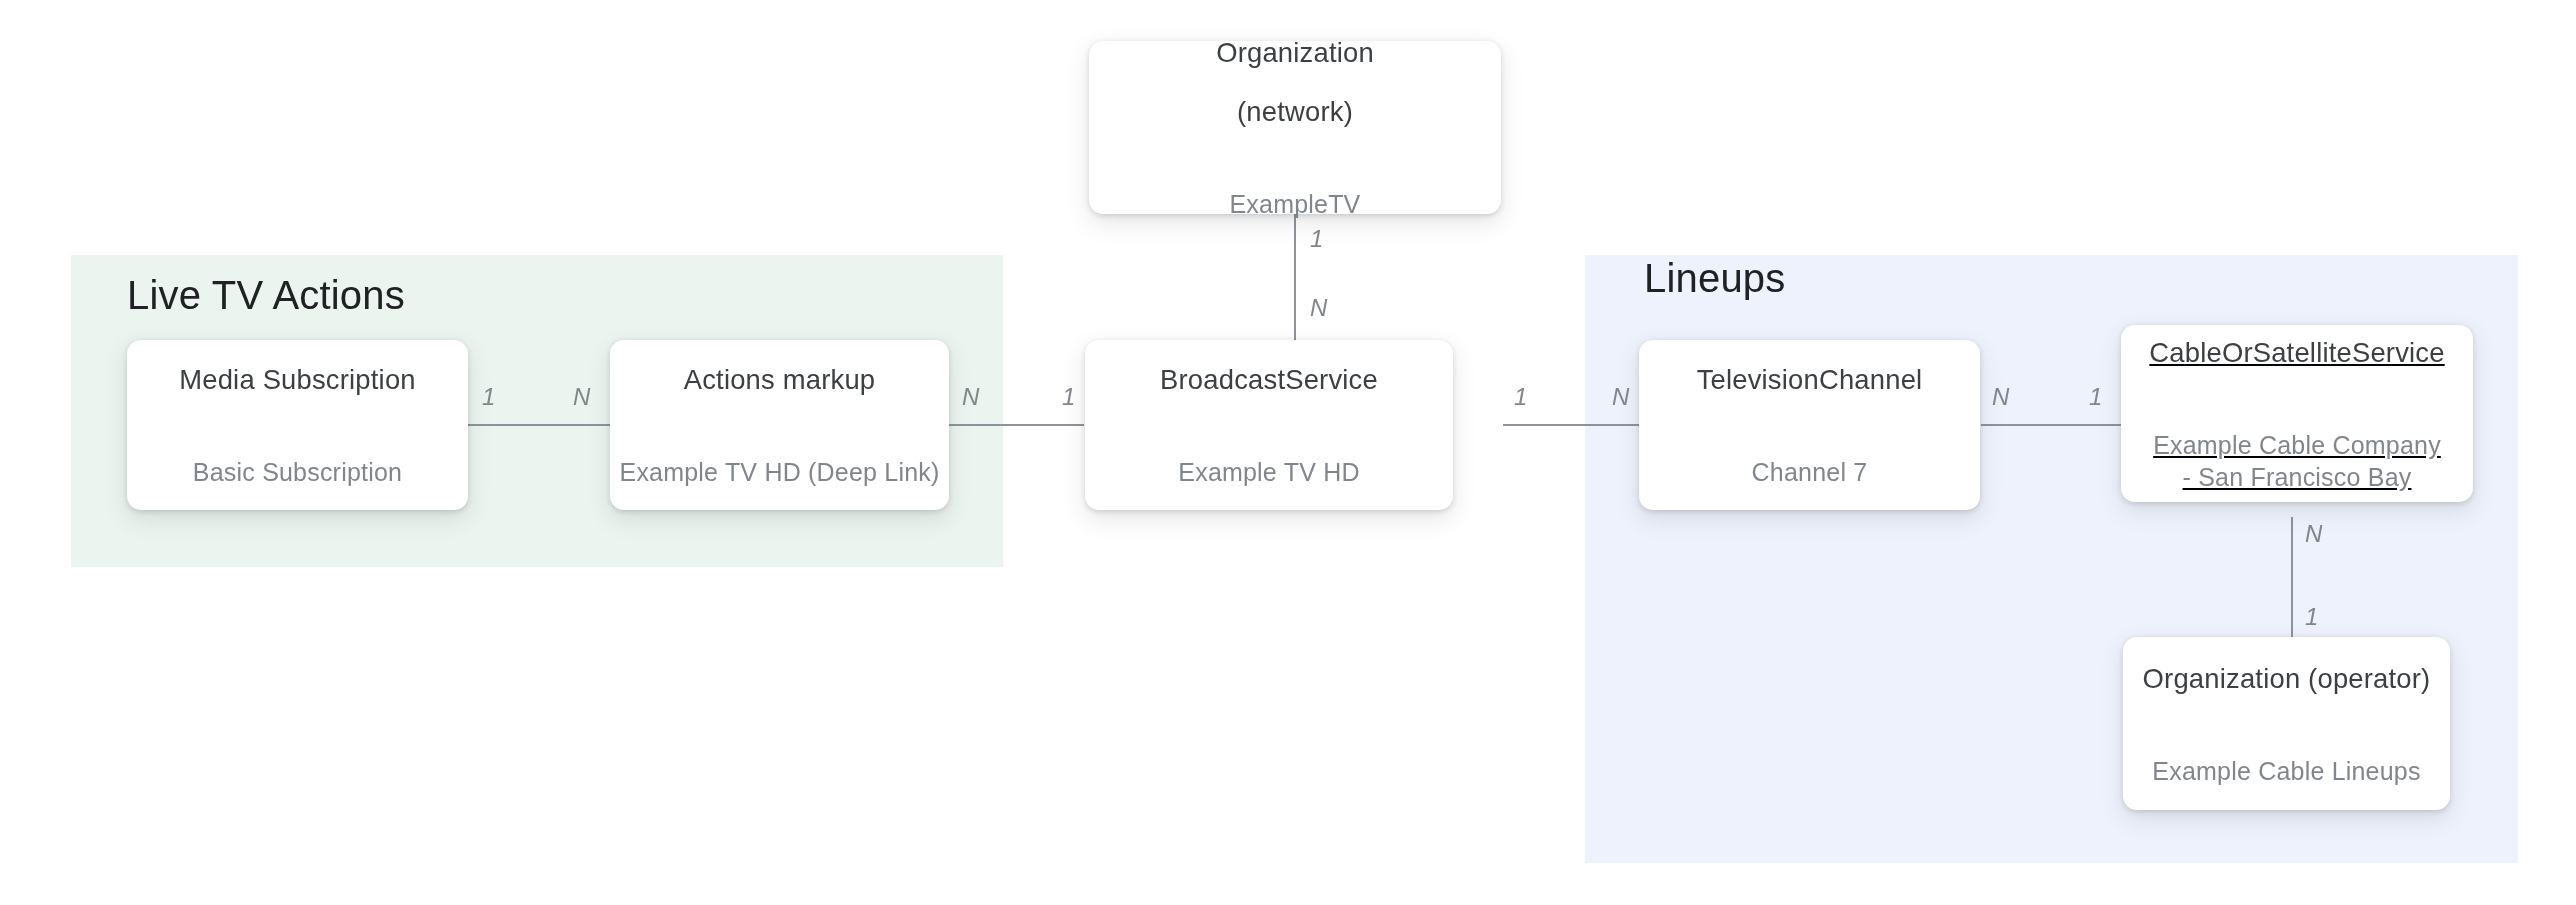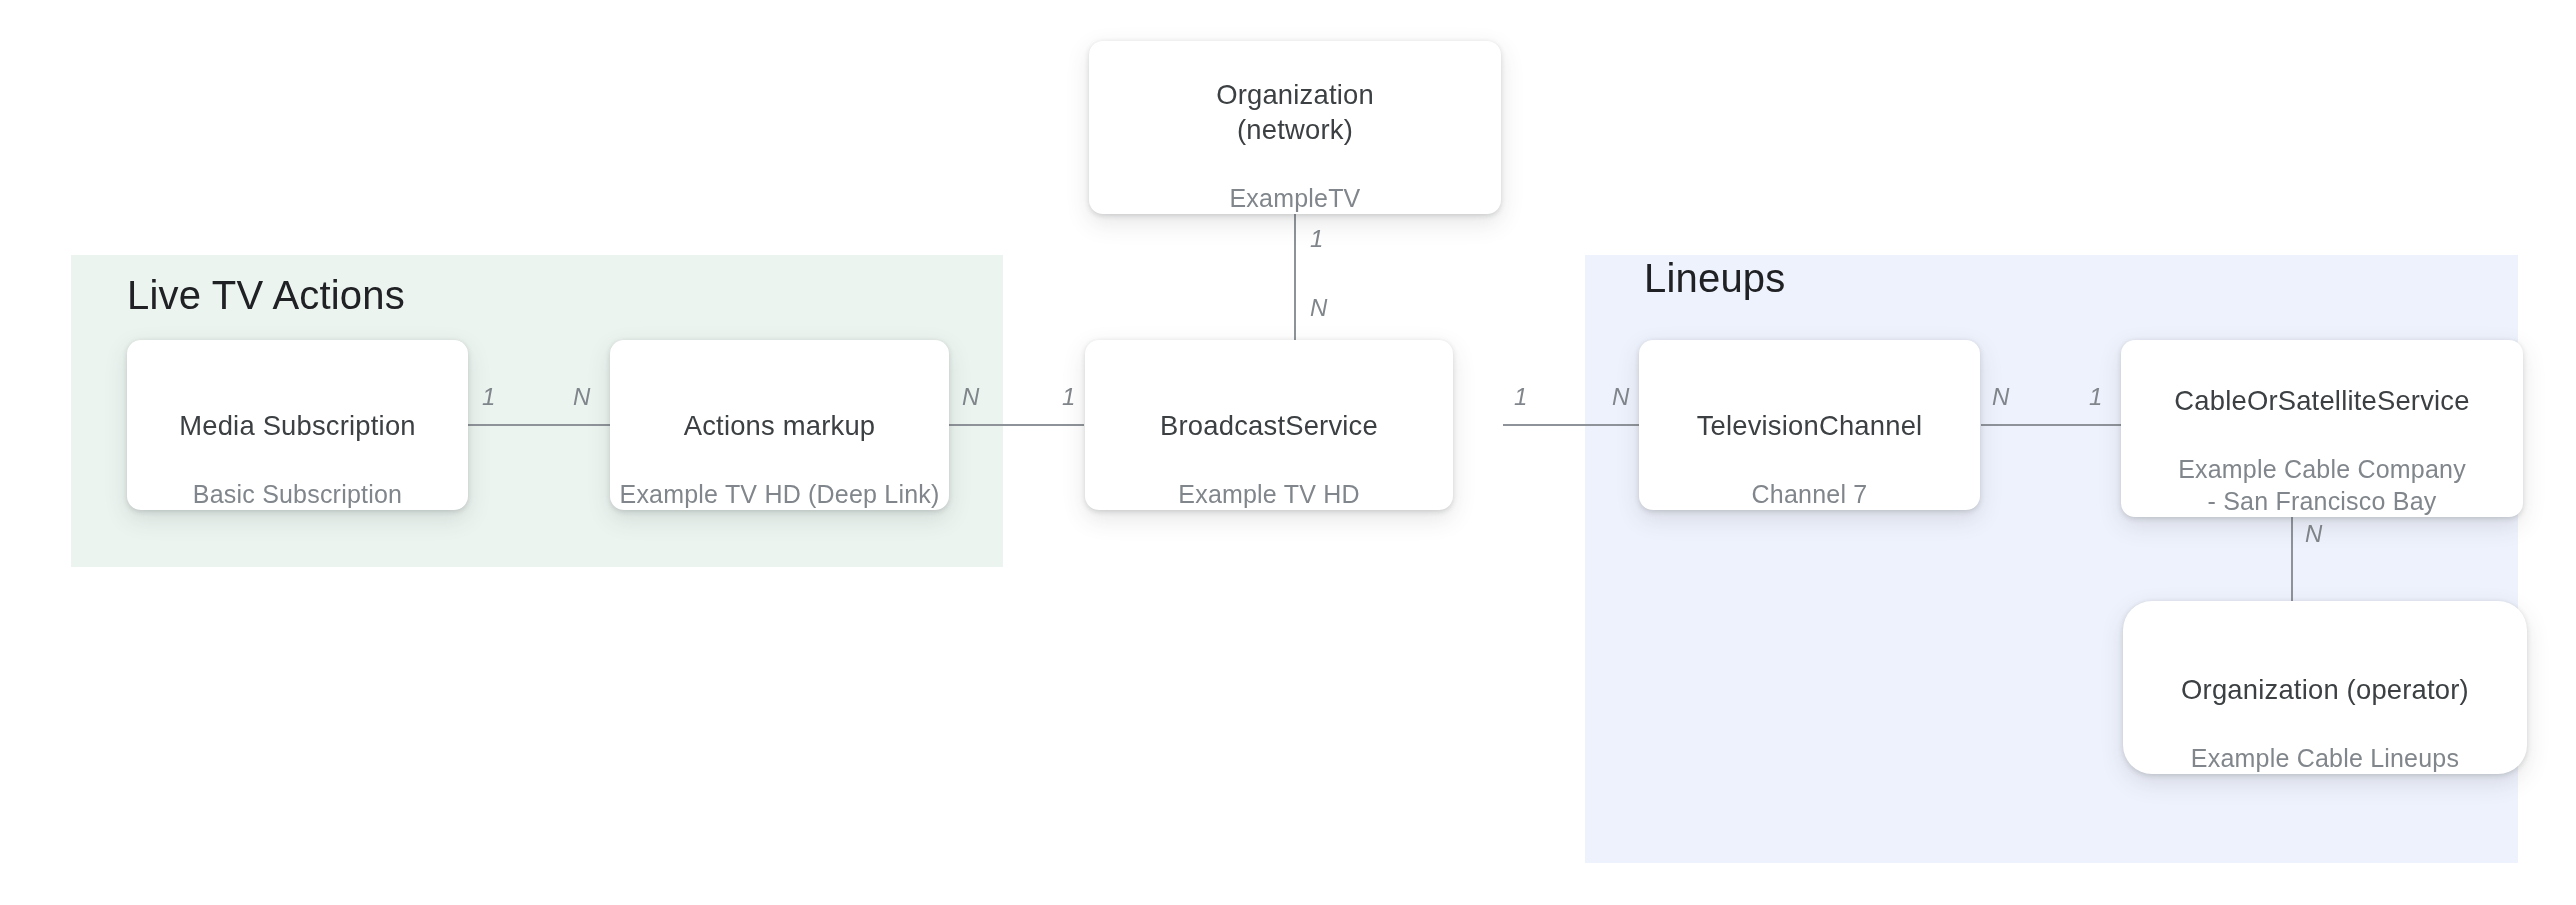--- a/index.html
+++ b/index.html
@@ -28,25 +28,26 @@
     white-space: nowrap;
   }
   .node {
     position: absolute;
     background: #ffffff;
     border-radius: 14px;
     box-shadow: 0 1.8px 5.3px rgba(60,64,67,0.18), 0 8.8px 23px rgba(60,64,67,0.13);
     display: flex;
     flex-direction: column;
     align-items: center;
-    justify-content: flex-end;
+    justify-content: center;
     text-align: center;
     box-sizing: border-box;
     padding: 0 14px;
     z-index: 3;
+    gap: 24px;
   }
   .node-title {
     font-size: 27.4px;
     line-height: 35px;
     color: #3C4043;
     white-space: nowrap;
     letter-spacing: 0.2px;
   }
   .node-subtitle {
     font-size: 25px;
@@ -127,24 +128,24 @@
   <div class="node" style="left:1085px; top:340px; width:368px; height:170px;">
     <div class="node-title">BroadcastService</div>
     <div class="node-subtitle">Example TV HD</div>
   </div>
 
   <div class="node" style="left:1639px; top:340px; width:341px; height:170px;">
     <div class="node-title">TelevisionChannel</div>
     <div class="node-subtitle">Channel 7</div>
   </div>
 
-  <div class="node" style="left:2121px; top:340px; width:402px; height:177px;">
+  <div class="node" style="left:2121px; top:325px; width:352px; height:177px;text-decoration:underline;">
     <div class="node-title">CableOrSatelliteService</div>
     <div class="node-subtitle" style="max-width:301px;">Example Cable Company - San Francisco Bay</div>
   </div>
 
-  <div class="node" style="left:2123px; top:601px; width:404px; height:173px;border-radius:29px;">
+  <div class="node" style="left:2123px; top:637px; width:327px; height:173px;">
     <div class="node-title">Organization (operator)</div>
     <div class="node-subtitle">Example Cable Lineups</div>
   </div>
 
 </div>
 
 
 </body></html>

